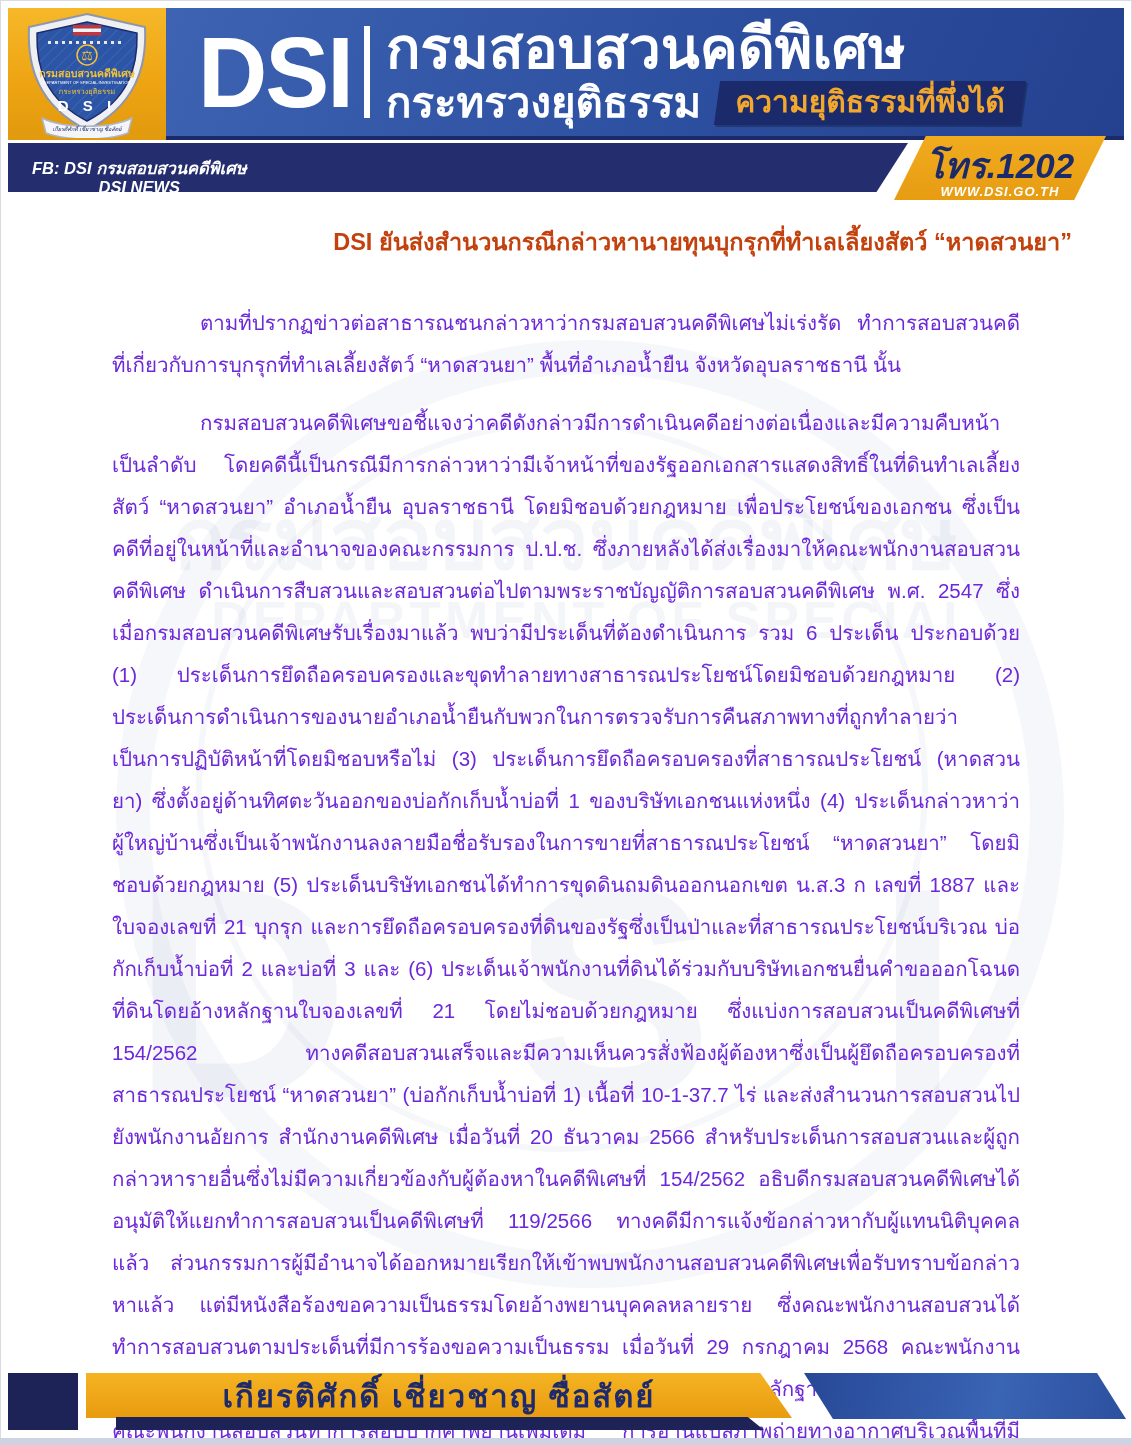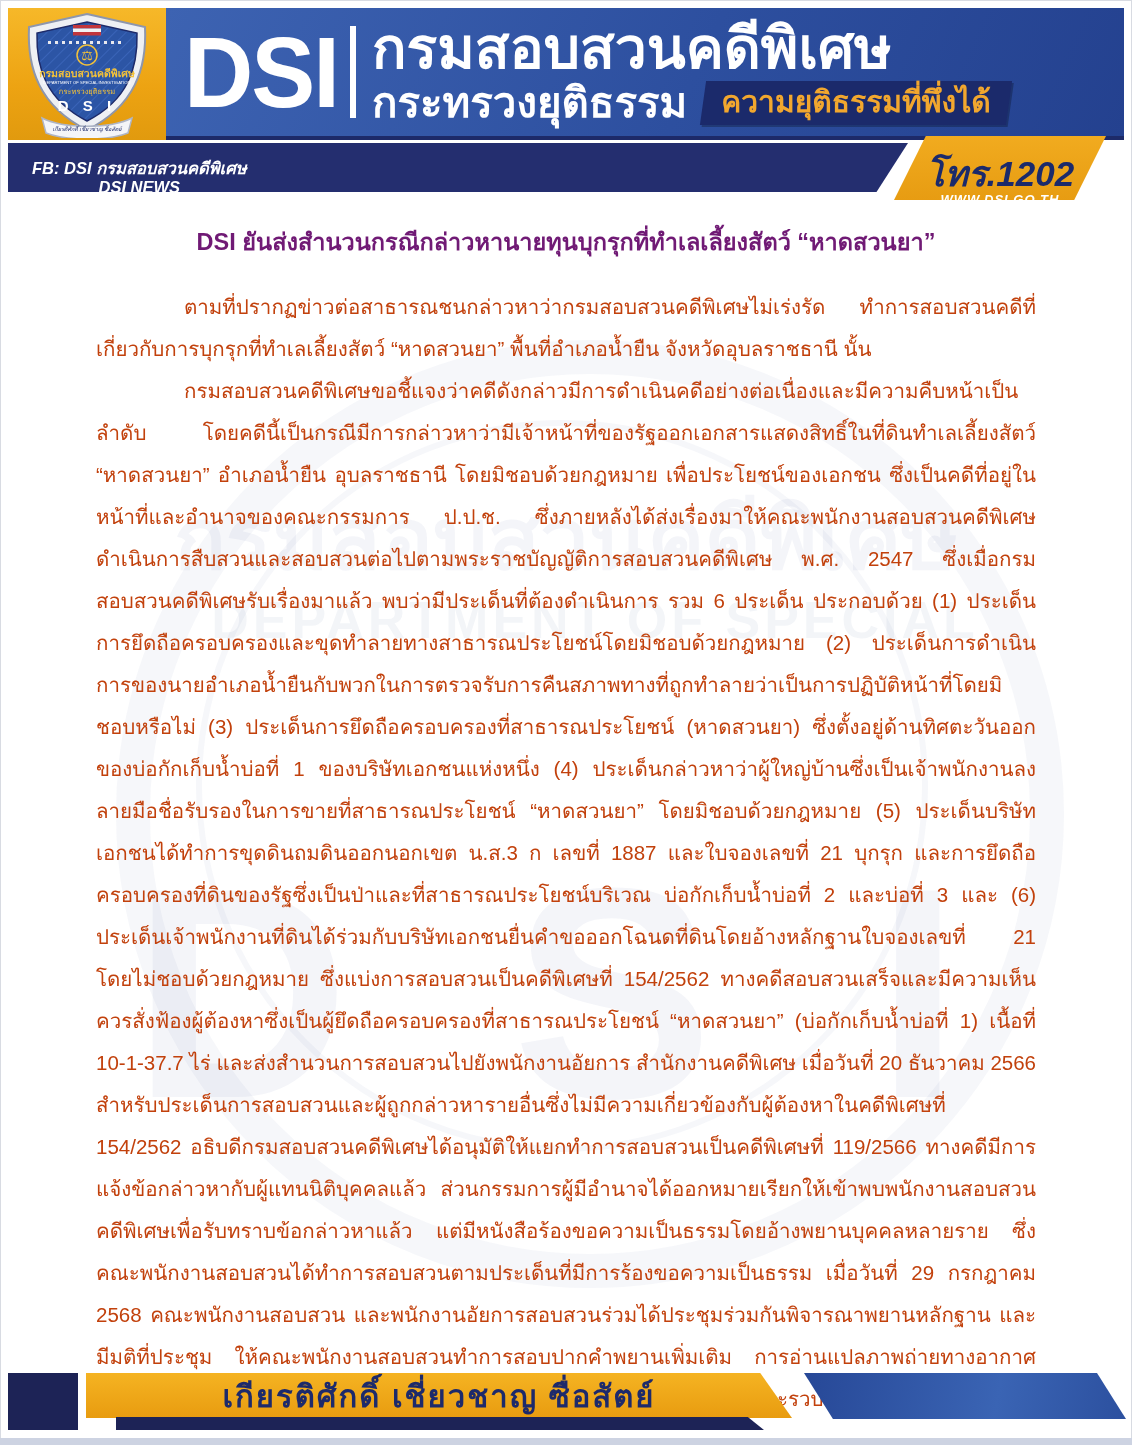--- a/index.html
+++ b/index.html
@@ -23,21 +23,21 @@
   
   .header{position:relative;margin:8px 8px 0 8px;display:flex;height:132px;}
   .logo-block{
     width:158px;height:132px;flex:0 0 auto;
     background:linear-gradient(180deg,#f6b829 0%,#eda312 60%,#e19a0e 100%);
     display:flex;align-items:center;justify-content:center;
   }
   .band{
     flex:1;position:relative;display:flex;align-items:center;
     background:linear-gradient(115deg,#3d63b2 0%,#2d4f9f 55%,#24418f 100%);
-    padding-left:18px;
+    padding-left:32px;
     border-bottom:4px solid #1d2a69;
   }
   .dsi-big{
     color:#fff;font-weight:bold;font-size:96px;line-height:1;
     letter-spacing:-2px;transform:scaleY(1.05);
   }
   .band-divider{width:6px;height:92px;background:#ffffff;margin:0 16px 0 12px;}
   .band-text{display:flex;flex-direction:column;justify-content:center;}
   .org-name{color:#fff;font-weight:bold;font-size:57px;line-height:1.05;letter-spacing:0;}
   .band-row{display:flex;align-items:center;margin-top:2px;}
@@ -57,33 +57,33 @@
     background:#242e6f;color:#fff;display:flex;align-items:center;
     clip-path:polygon(0 0,100% 0,96.5% 100%,0 100%);
     padding-left:12px;box-sizing:border-box;
   }
   .address{font-weight:bold;font-size:19.5px;white-space:nowrap;}
   .fb{margin-left:12px;font-style:italic;font-weight:bold;font-size:16.5px;line-height:1.15;text-align:center;margin-top:20px;}
   .hotline-badge{
     position:absolute;right:18px;top:-4px;width:212px;height:64px;
     background:linear-gradient(180deg,#f1ab1f,#e79c12);
     clip-path:polygon(15% 0,100% 0,85% 100%,0 100%);
-    text-align:center;box-sizing:border-box;padding-top:20px;
+    text-align:center;box-sizing:border-box;padding-top:12px;
   }
   .hotline{color:#1b2a6b;font-weight:bold;font-style:italic;font-size:35px;line-height:1.05;}
   .website{color:#ffffff;font-weight:bold;font-style:italic;font-size:13px;letter-spacing:1px;line-height:1;}
   
   main{position:relative;}
   .doc-title{
-    margin:22px 60px 14px 60px;text-align:center;
-    font-size:23.5px;font-weight:bold;color:#701a75;line-height:1.95;
+    margin:22px 60px 14px 60px;text-align:right;
+    font-size:23.5px;font-weight:bold;color:#c2410c;line-height:1.95;
   }
   .doc-body{padding:6px 96px 0 96px;}
   .doc-body p{
-    margin:0;font-size:20.5px;color:#c2410c;line-height:2.05;
+    margin:16px;font-size:20.5px;color:#6d28d9;line-height:2.05;
     text-align:justify;text-indent:88px;
   }
   
   footer{position:absolute;left:8px;right:8px;bottom:12px;height:62px;}
   .f-left{position:absolute;left:0;bottom:3px;width:70px;height:57px;background:#1d2356;}
   .f-gold{
     position:absolute;left:78px;top:2px;width:706px;height:45px;
     background:linear-gradient(180deg,#f5b322,#e89c10);
     clip-path:polygon(0 0,95.5% 0,100% 100%,0 100%);
     display:flex;align-items:center;justify-content:center;

